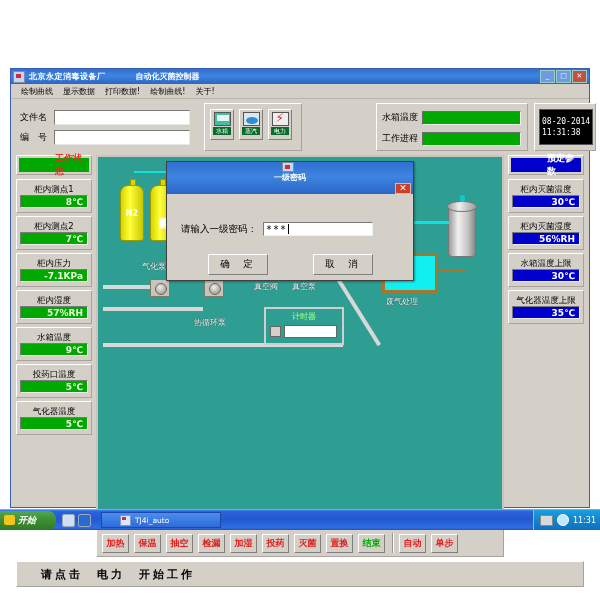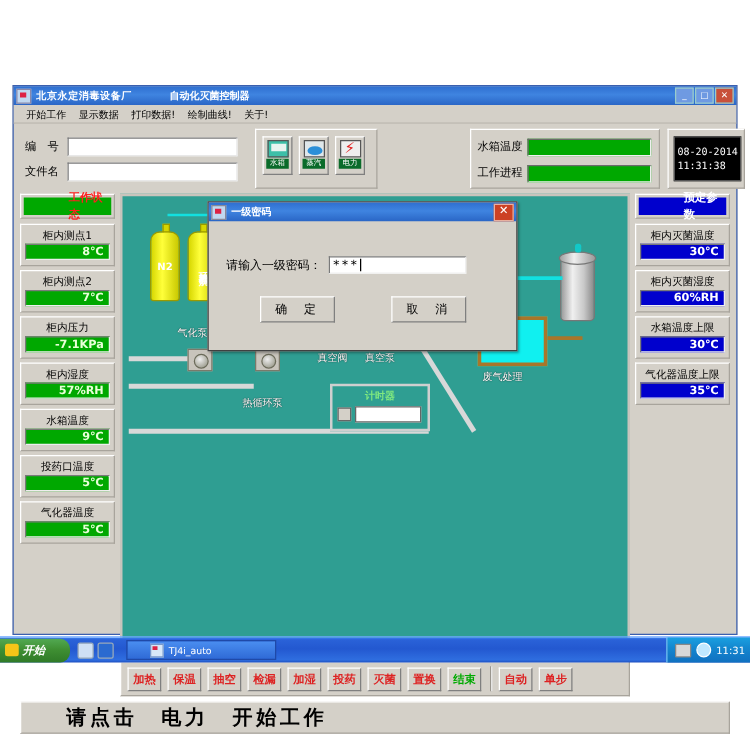--- a/index.html
+++ b/index.html
@@ -150,28 +150,28 @@
         display:flex;align-items:center;justify-content:center;
         font-size:9px;font-weight:bold;color:#d22;padding:0 3px;box-sizing:border-box;}
   .abtn.green{color:#0a0;}
   .sep{width:1px;height:20px;background:#9a968e;margin-left:7px;border-right:1px solid #fff;}
   .abtn.mode{color:#d22;}
 
   
   .statusbar{position:absolute;left:4px;right:4px;top:462px;height:26px;
              border:1px solid #a8a49c;border-top-color:#fff;border-left-color:#fff;
              background:#d4d0c8;box-sizing:border-box;display:flex;align-items:center;}
-  .statusbar .txt{font-size:16px;font-weight:bold;margin-left:36px;letter-spacing:3px;}
+  .statusbar .txt{font-size:11px;font-weight:bold;margin-left:24px;letter-spacing:3px;}
 
   
   .dialog{position:absolute;left:166px;top:161px;width:248px;height:120px;
           background:#d4d0c8;border:1px solid #404040;box-sizing:border-box;
           box-shadow:1px 1px 2px rgba(0,0,0,.35);}
-  .dlg-title{height:15px;background:linear-gradient(to bottom,#2f6fd0,#3f84e0 45%,#2a66c6);
-             display:flex;align-items:center;padding:0 2px;}
+  .dlg-title{height:32px;background:linear-gradient(to bottom,#2f6fd0,#3f84e0 45%,#2a66c6);
+             display:flex;align-items:center;padding:0 2px;flex-direction:column;}
   .dlg-title .ico{width:10px;height:10px;background:#c0d8f0;border:1px solid #889;margin-right:4px;position:relative;}
   .dlg-title .ico:after{content:"";position:absolute;left:2px;top:2px;width:5px;height:4px;background:#d24;}
   .dlg-title .t{color:#fff;font-size:8px;font-weight:bold;}
   .dlg-x{margin-left:auto;width:14px;height:12px;background:#cc4125;border:1px solid #e8b0a0;
          display:flex;align-items:center;justify-content:center;color:#fff;font-size:9px;line-height:1;font-weight:bold;}
   .dlg-body{position:relative;height:105px;}
   .dlg-row{display:flex;align-items:center;margin:28px 0 0 14px;}
   .dlg-lab{font-size:9.5px;white-space:nowrap;margin-right:6px;}
   .dlg-input{width:110px;height:14px;background:#fff;border:1px solid #7a7a7a;
              border-right-color:#efefef;border-bottom-color:#efefef;
@@ -220,38 +220,38 @@
       <div class="tb-title">北京永定消毒设备厂</div>
       <div class="tb-sub">自动化灭菌控制器</div>
       <div class="tb-btns">
         <div class="tb-b">_</div>
         <div class="tb-b">□</div>
         <div class="tb-b close">✕</div>
       </div>
     </div>
 
     <div class="menubar">
-      <div class="mi">开始工作</div>
+      <div class="mi">绘制曲线</div>
       <div class="mi">显示数据</div>
       <div class="mi">打印数据!</div>
       <div class="mi">绘制曲线!</div>
       <div class="mi">关于!</div>
     </div>
 
     <div class="client">
 
       <div class="topstrip">
 
         <div class="fields">
           <div class="frow">
+            <div class="flabel">文件名</div>
+            <div class="finput"></div>
+          </div>
+          <div class="frow">
             <div class="flabel">编　号</div>
-            <div class="finput"></div>
-          </div>
-          <div class="frow">
-            <div class="flabel">文件名</div>
             <div class="finput"></div>
           </div>
         </div>
 
         <div class="group srcgroup">
           <div class="srcbtns">
             <div class="srcbtn">
               <div class="srcico tank"></div>
               <div class="srclab">水箱</div>
             </div>
@@ -323,21 +323,21 @@
       <div class="sidepanel right">
         <div class="hdrcell">
           <div class="inner blue">预定参数</div>
         </div>
         <div class="cell">
           <div class="ttl">柜内灭菌温度</div>
           <div class="val blue">30℃</div>
         </div>
         <div class="cell">
           <div class="ttl">柜内灭菌湿度</div>
-          <div class="val blue">60%RH</div>
+          <div class="val blue">56%RH</div>
         </div>
         <div class="cell">
           <div class="ttl">水箱温度上限</div>
           <div class="val blue">30℃</div>
         </div>
         <div class="cell">
           <div class="ttl">气化器温度上限</div>
           <div class="val blue">35℃</div>
         </div>
       </div>

